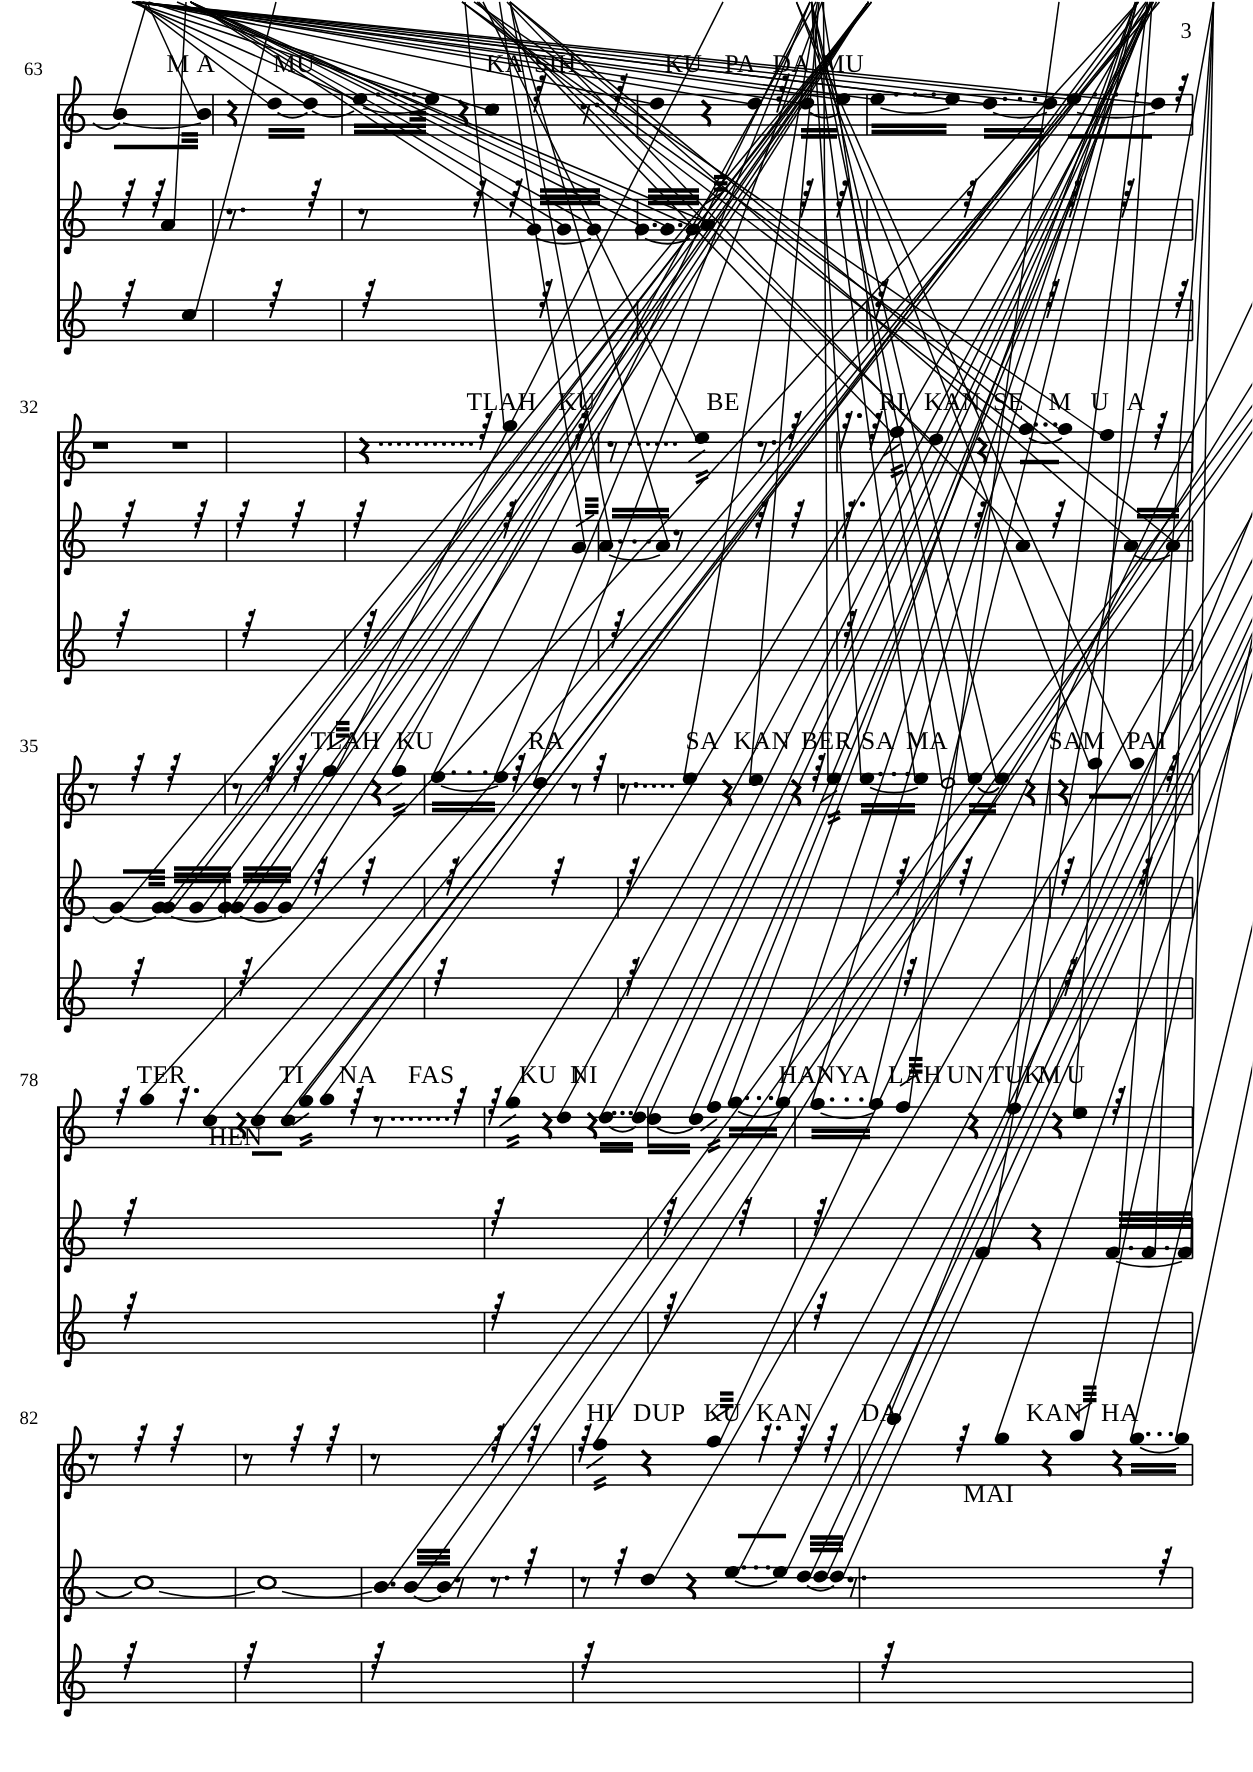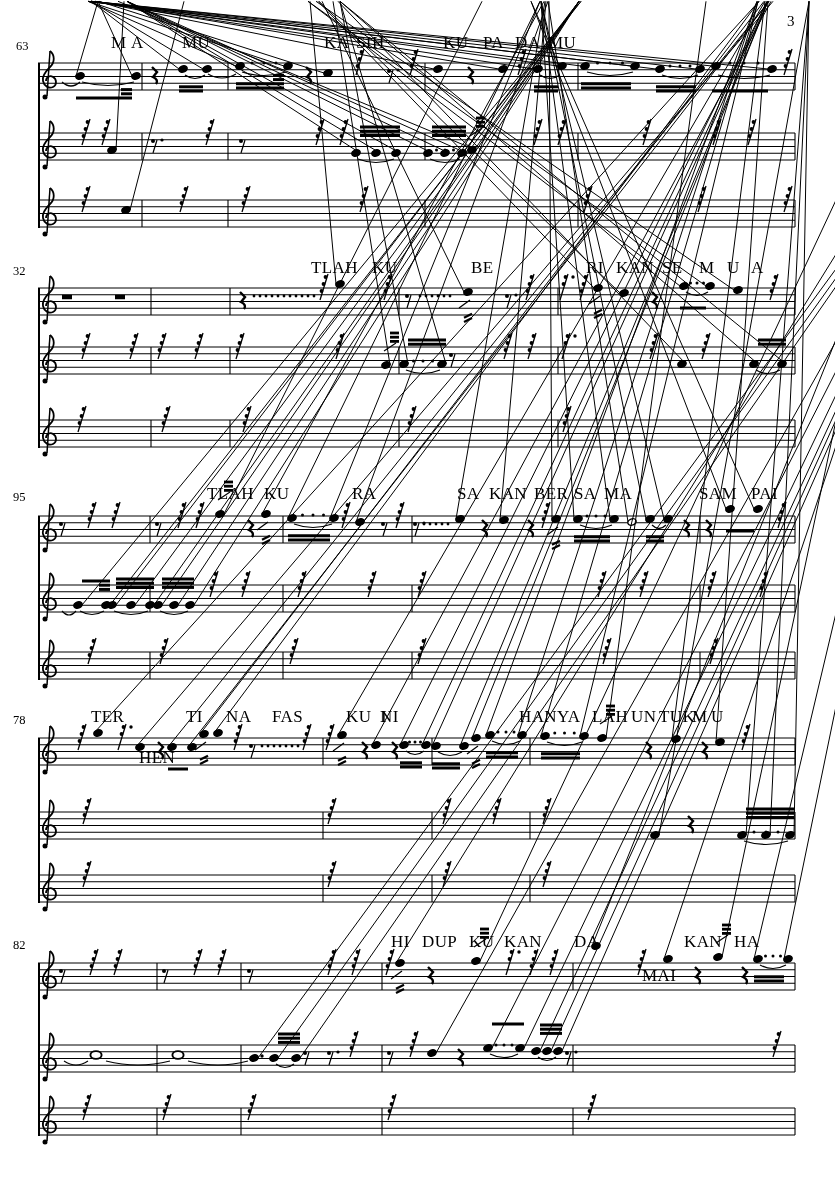--- a/index.html
+++ b/index.html
@@ -510,21 +510,21 @@
       <circle cx="244.5" cy="423" r="1.9" fill="#000000"></circle>
       <line x1="416" y1="406" x2="408" y2="432" stroke="#000000" stroke-width="1.3"></line>
       <circle cx="413.5" cy="409" r="1.9" fill="#000000"></circle>
       <circle cx="411.5" cy="416" r="1.9" fill="#000000"></circle>
       <circle cx="409.5" cy="423" r="1.9" fill="#000000"></circle>
       <line x1="571" y1="406" x2="563" y2="432" stroke="#000000" stroke-width="1.3"></line>
       <circle cx="568.5" cy="409" r="1.9" fill="#000000"></circle>
       <circle cx="566.5" cy="416" r="1.9" fill="#000000"></circle>
       <circle cx="564.5" cy="423" r="1.9" fill="#000000"></circle>
     </svg>
-    <span class="mnum" style="left:13px;top:491px">95</span>
+    <span class="mnum" style="left:13px;top:491px">35</span>
     <span class="lyr" style="left:207px;top:485px">TLAH</span>
     <span class="lyr" style="left:264px;top:485px">KU</span>
     <span class="lyr" style="left:352px;top:485px">RA</span>
     <span class="lyr" style="left:457px;top:485px">SA</span>
     <span class="lyr" style="left:489px;top:485px">KAN</span>
     <span class="lyr" style="left:534px;top:485px">BER</span>
     <span class="lyr" style="left:574px;top:485px">SA</span>
     <span class="lyr" style="left:604px;top:485px">MA</span>
     <span class="lyr" style="left:699px;top:485px">SAM</span>
     <span class="lyr" style="left:751px;top:485px">PAI</span>
@@ -1016,21 +1016,21 @@
       <circle cx="548.5" cy="864" r="1.9" fill="#000000"></circle>
       <circle cx="546.5" cy="871" r="1.9" fill="#000000"></circle>
       <circle cx="544.5" cy="878" r="1.9" fill="#000000"></circle>
     </svg>
     <span class="mnum" style="left:13px;top:939px">82</span>
     <span class="lyr" style="left:391px;top:933px">HI</span>
     <span class="lyr" style="left:422px;top:933px">DUP</span>
     <span class="lyr" style="left:469px;top:933px">KU</span>
     <span class="lyr" style="left:504px;top:933px">KAN</span>
     <span class="lyr" style="left:574px;top:933px">DA</span>
-    <span class="lyr" style="left:642px;top:967px">MAI</span>
+    <span class="lyr" style="left:642px;top:987px">MAI</span>
     <span class="lyr" style="left:684px;top:933px">KAN</span>
     <span class="lyr" style="left:734px;top:933px">HA</span>
     <span class="sysline" style="left:38px;top:963px;height:173px"></span>
     <svg class="staff" width="805" height="100" viewBox="30 917 805 100" style="left: 30px; top: 917px; width: 805px; height: 100px;">
       <line x1="38" y1="963" x2="795" y2="963" stroke="#000000" stroke-width="1"></line>
       <line x1="38" y1="969.75" x2="795" y2="969.75" stroke="#000000" stroke-width="1"></line>
       <line x1="38" y1="976.5" x2="795" y2="976.5" stroke="#000000" stroke-width="1"></line>
       <line x1="38" y1="983.25" x2="795" y2="983.25" stroke="#000000" stroke-width="1"></line>
       <line x1="38" y1="990" x2="795" y2="990" stroke="#000000" stroke-width="1"></line>
       <line x1="157" y1="963" x2="157" y2="990" stroke="#000000" stroke-width="1.1"></line>

